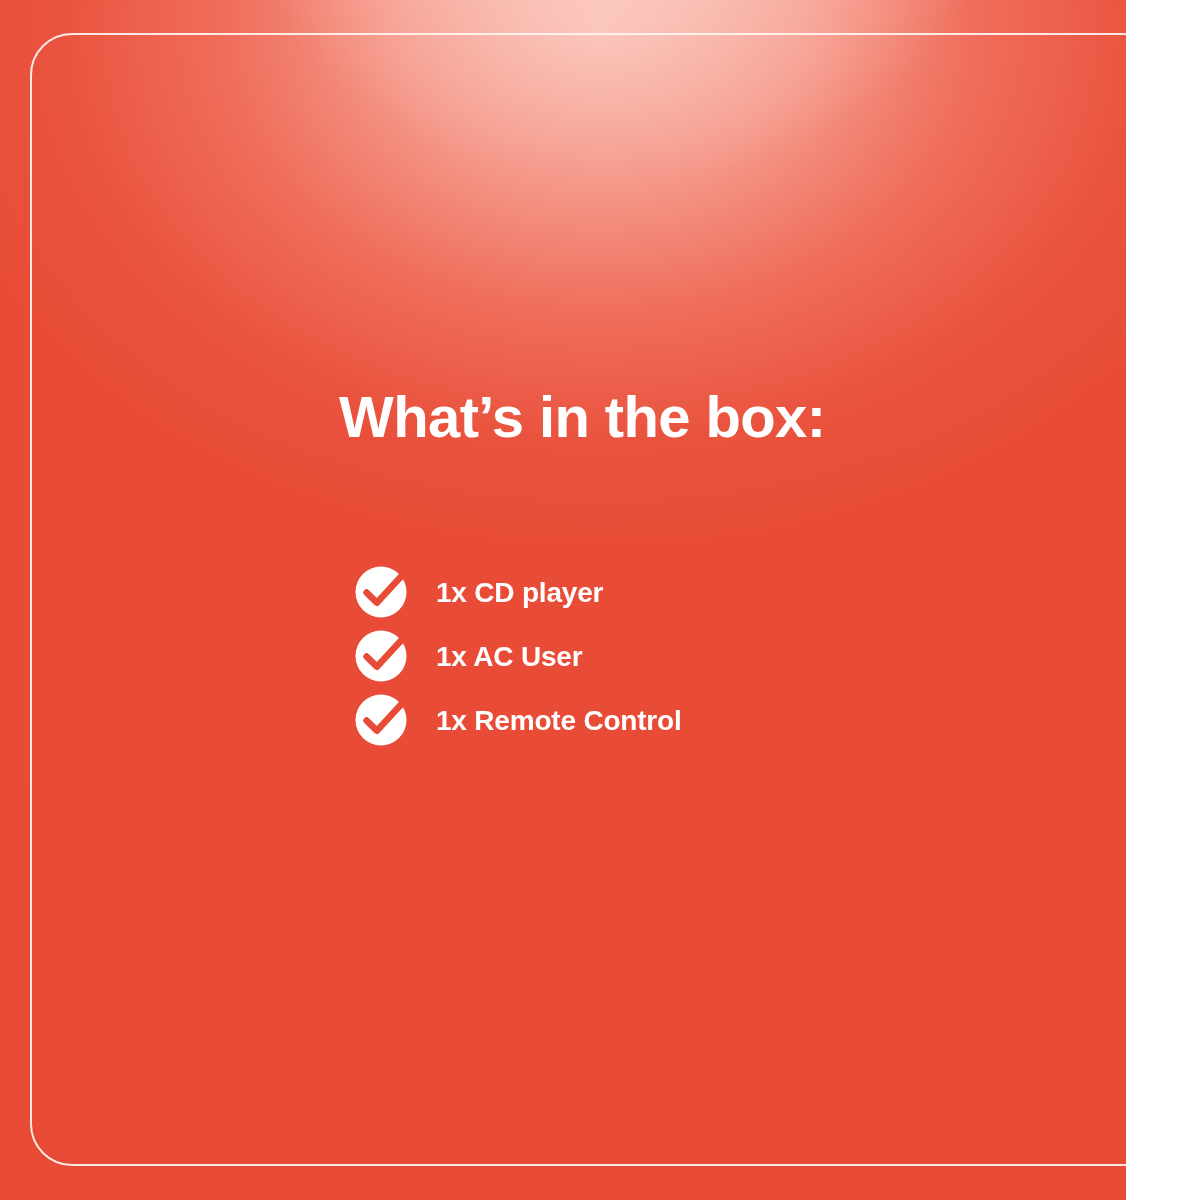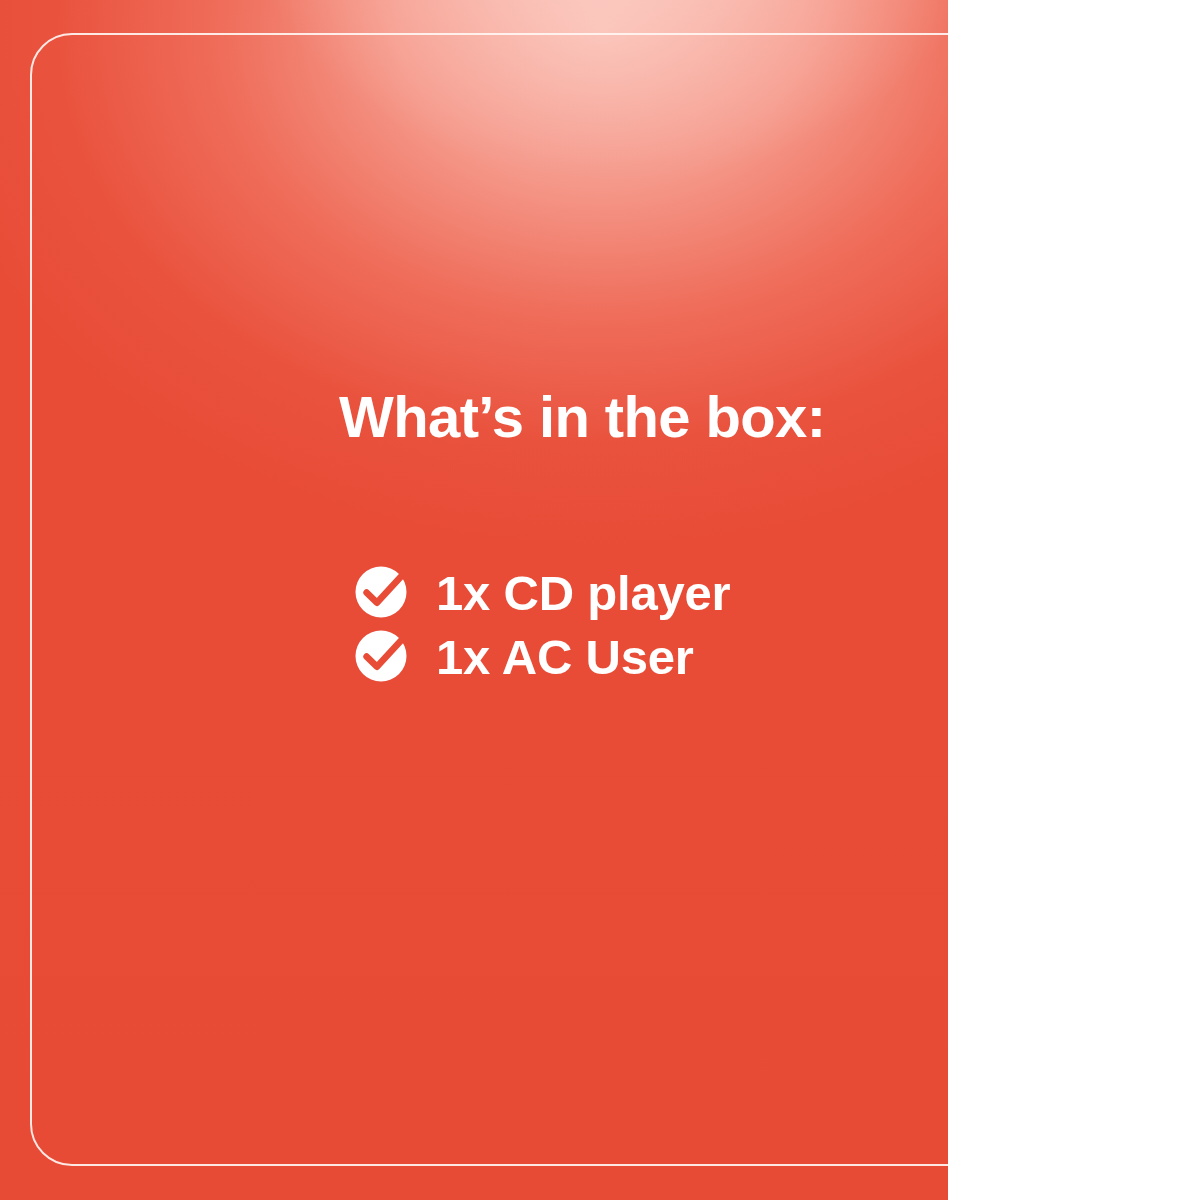--- a/index.html
+++ b/index.html
@@ -6,21 +6,21 @@
 
   html, body {
     width:1200px; height:1200px;
     font-family:"Liberation Sans", sans-serif;
     overflow:hidden;
   }
 
   
   #stage{
     position:relative;
-    width:948px; height:1200px;
+    width:1126px; height:1200px;
     background:#e84c37;
     overflow:hidden;
   }
 
   
   #glow-top{
     position:absolute;
     left:-180px; top:-560px;
     width:1560px; height:1180px;
     background:radial-gradient(ellipse 50% 50% at 50% 50%,
@@ -94,21 +94,21 @@
   }
 
   .check-icon{
     width:56px; height:56px;
     flex:0 0 56px;
     display:block;
     margin-right:27px;
   }
 
   .item-label{
-    font-size:49px;
+    font-size:28px;
     font-weight:bold;
     letter-spacing:-0.2px;
     color:#ffffff;
     white-space:nowrap;
     line-height:1;
     position:relative;
     top:1px;
   }
 </style>
 </head>
@@ -138,17 +138,24 @@
 
       <li class="list-item">
         <svg class="check-icon" viewBox="0 0 56 56">
           <path fill="#ffffff" d="M28 2.5A25.5 25.5 0 1 0 53.5 28 25.5 25.5 0 0 0 28 2.5z"></path>
           <path fill="none" stroke="#e84c37" stroke-width="6.6" stroke-linecap="round" stroke-linejoin="round" d="M13.6 28.6 L23.9 38.7 L54.5 5.6"></path>
         </svg>
         <span class="item-label">1x AC User</span>
       </li>
 
 
+      <li class="list-item">
+        <svg class="check-icon" viewBox="0 0 56 56">
+          <path fill="#ffffff" d="M28 2.5A25.5 25.5 0 1 0 53.5 28 25.5 25.5 0 0 0 28 2.5z"></path>
+          <path fill="none" stroke="#e84c37" stroke-width="6.6" stroke-linecap="round" stroke-linejoin="round" d="M13.6 28.6 L23.9 38.7 L54.5 5.6"></path>
+        </svg>
+        <span class="item-label">1x Remote Control</span>
+      </li>
 
     </ul>
 
   </div>
 </div>
 
 </body></html>

